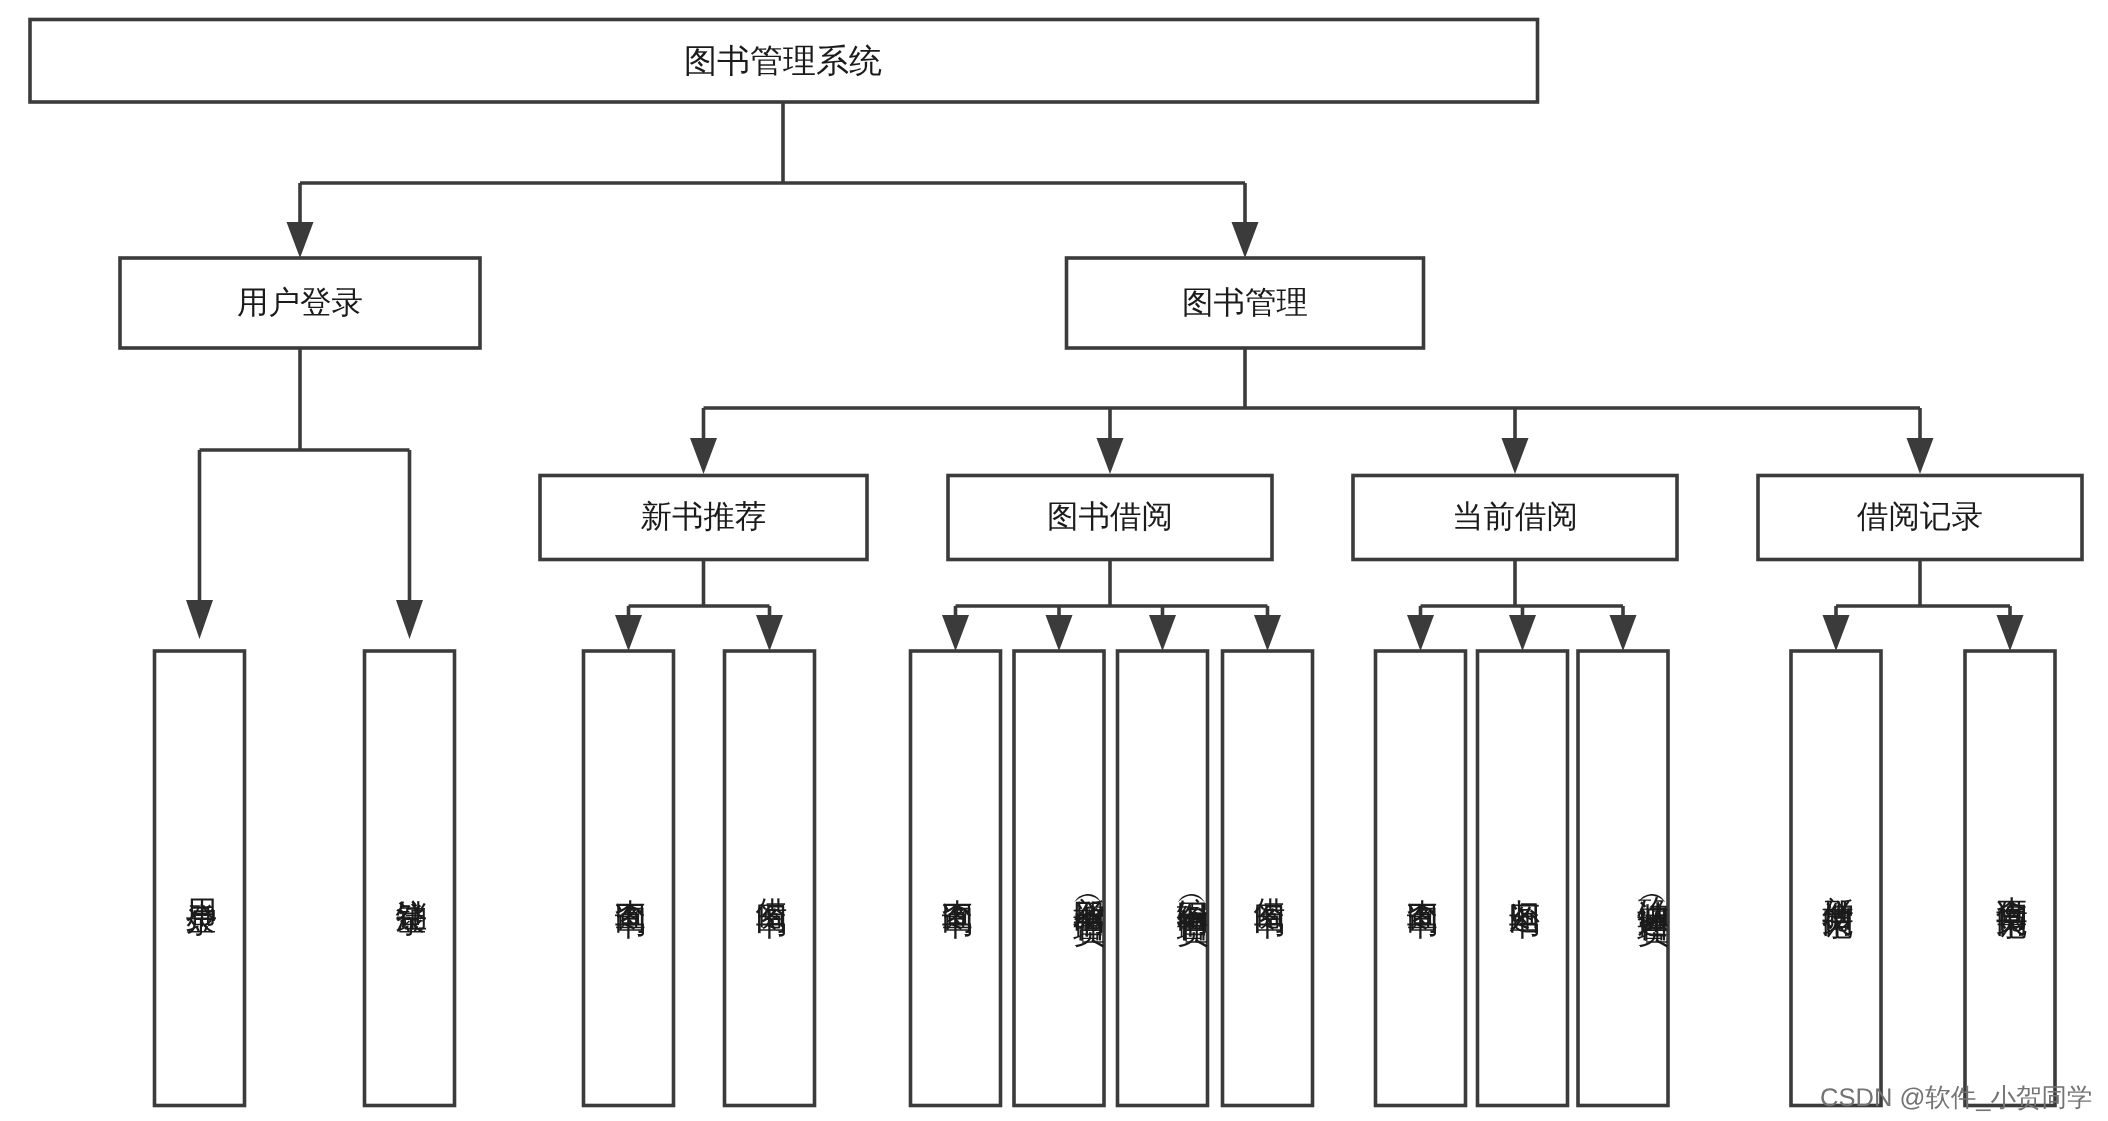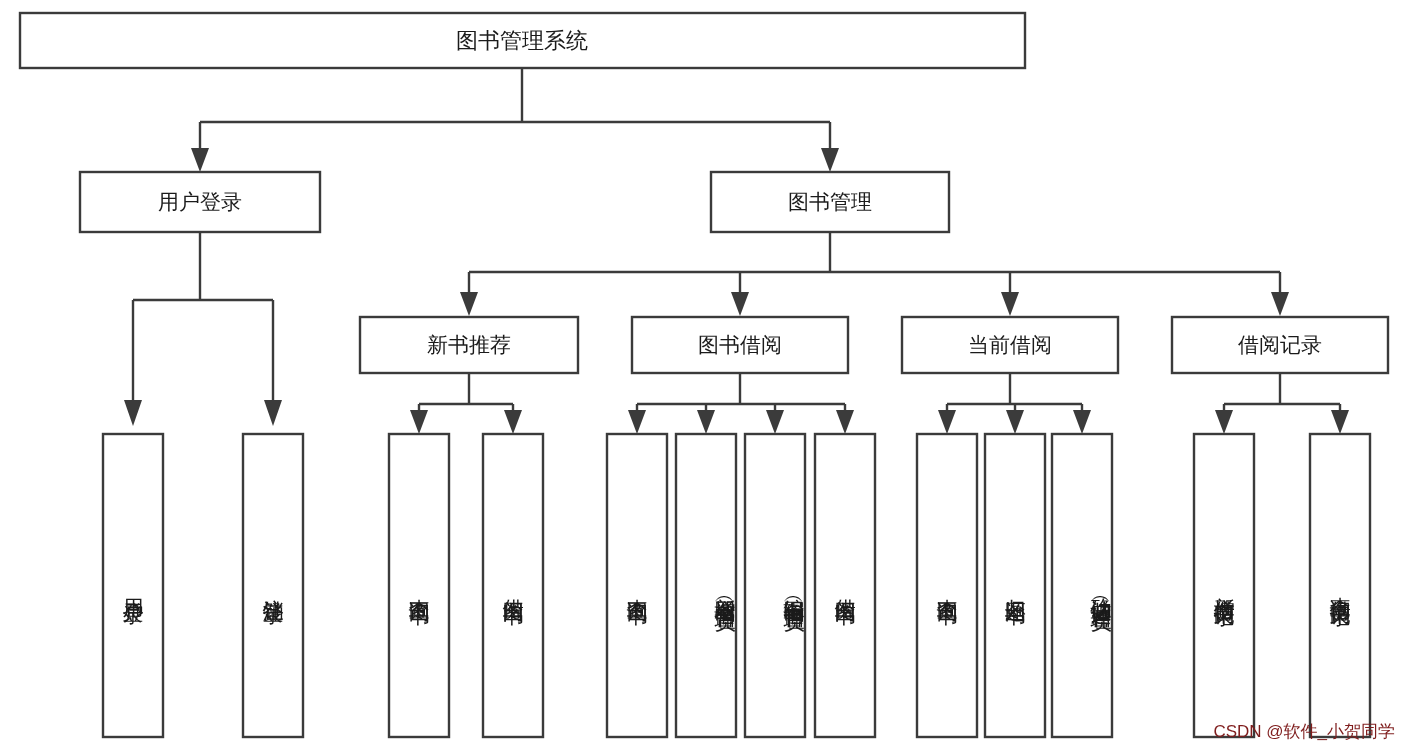--- a/index.html
+++ b/index.html
@@ -70,21 +70,21 @@
     color: #1b1b1b;
     white-space: nowrap;
     pointer-events: none;
   }
   .watermark {
     position: absolute;
     right: 10px;
     bottom: 4px;
     font-family: "Liberation Sans", "DejaVu Sans", sans-serif;
     font-size: 17px;
-    color: #7f1d1d;
+    color: #737373;
     white-space: nowrap;
   }
 </style>
 </head>
 <body>
 
 <div id="diagram-root">
 
   <svg id="diagram-svg" viewBox="0 0 1405 747" xmlns="http://www.w3.org/2000/svg">
     <defs>

